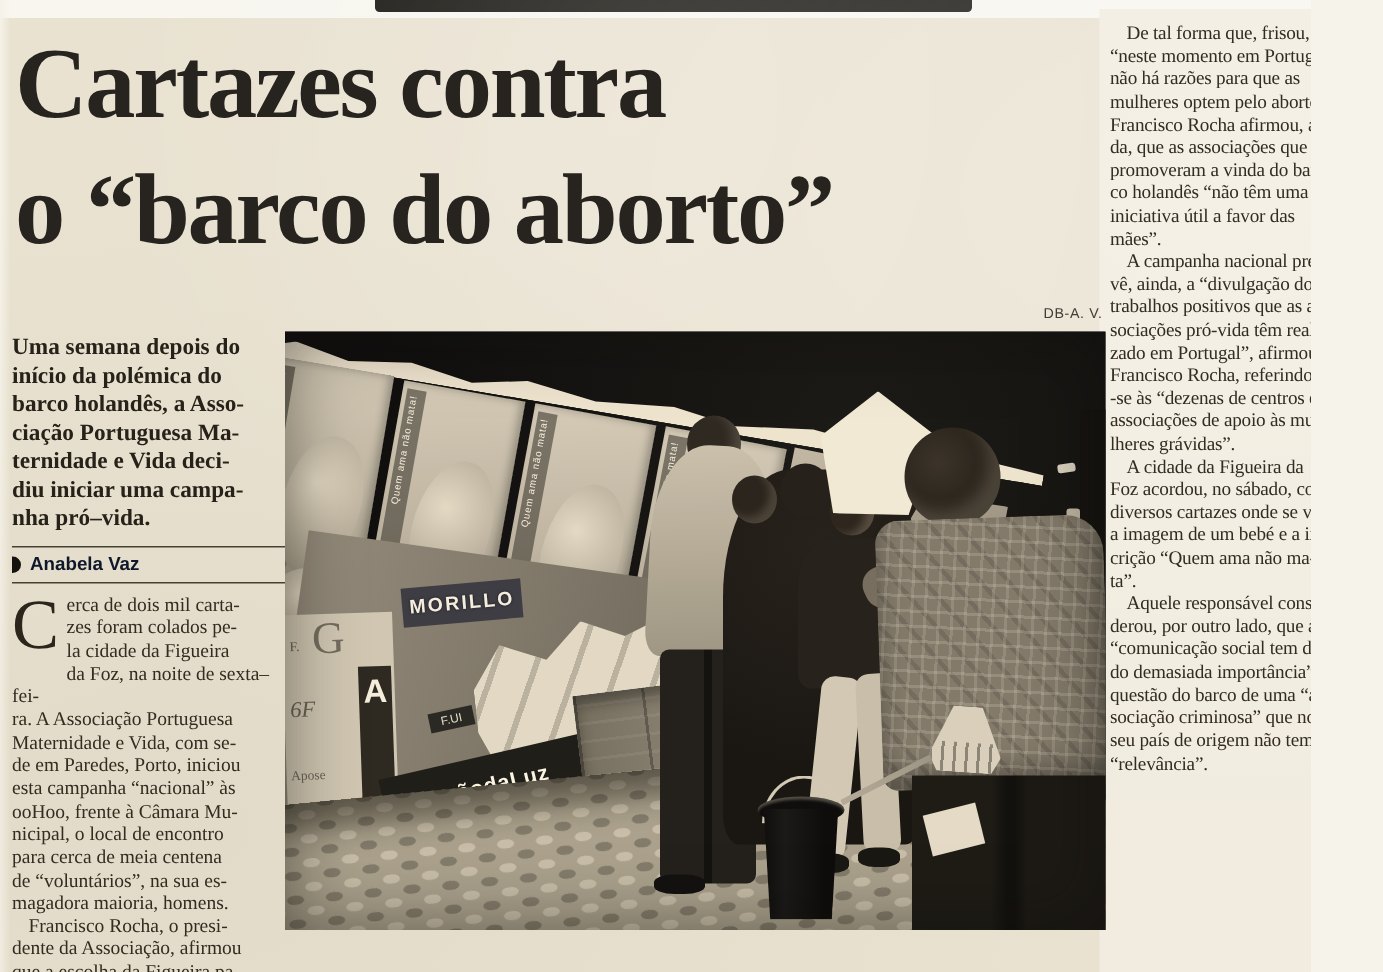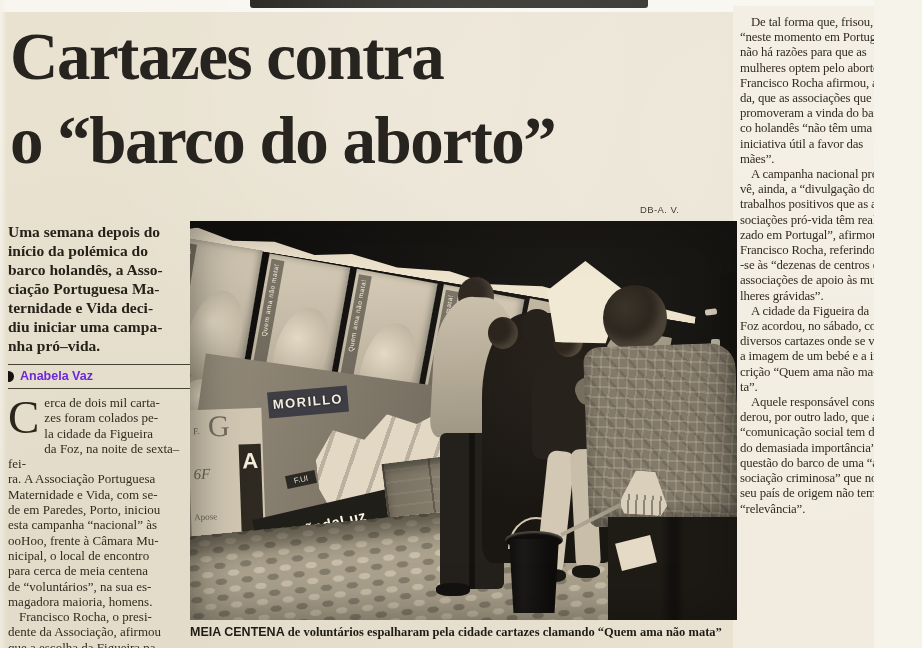--- a/index.html
+++ b/index.html
@@ -24,29 +24,29 @@
   .ghost-a{left:305px;top:272px;width:262px;height:36px;}
   .ghost-b{left:298px;top:322px;width:295px;height:38px;}
   .ghost-c{left:315px;top:372px;width:262px;height:34px;}
   .ghost-d{left:330px;top:418px;width:215px;height:28px;}
 
   
   .left-col{left:8px;top:222px;width:183px;}
   .lede{margin:0;font-size:15.5px;line-height:19px;font-weight:700;color:#262219;white-space:pre-line;}
   .byline{margin-top:9px;border-top:1.5px solid #464135;border-bottom:1.5px solid #464135;
     padding:4px 0 5px;display:flex;align-items:center;gap:6px;
-    font-family:"Liberation Sans", sans-serif;font-size:12.5px;font-weight:700;color:#6d28d9;}
+    font-family:"Liberation Sans", sans-serif;font-size:12.5px;font-weight:700;color:#0f172a;}
   .byline-marker{width:6px;height:11px;background:#15130f;border-radius:0 6px 6px 0;}
   .bodytext{font-size:13px;line-height:15.3px;color:#322c21;white-space:pre-line;margin:0;}
   .para1{margin-top:6px;}
   .dropcap{float:left;font-size:47px;line-height:40px;height:44px;padding:2px 5px 0 0;color:#2b261c;}
   .para2{text-indent:11px;}
 
   
-  .photo-credit{left:640px;top:204px;width:95px;
+  .photo-credit{left:640px;top:204px;width:95px;text-align:right;
     font-family:"Liberation Sans", sans-serif;font-size:9.5px;letter-spacing:.4px;color:#403d35;}
   .caption{left:190px;top:625px;width:556px;font-size:12.5px;color:#1f1c16;}
   .caption b{font-family:"Liberation Sans", sans-serif;font-weight:700;}
   .caption span{font-weight:600;}
 
   
   .photo{left:190px;top:221px;width:547px;height:399px;background:#0b0a08;overflow:hidden;
     filter:sepia(.15) contrast(.94) brightness(1.03);}
   .photo *{position:absolute;}
   .sky{left:0;top:0;width:547px;height:399px;
@@ -327,21 +327,20 @@
 
     <div class="stick"></div>
     <div class="funnel"></div>
     <div class="bucket-handle"></div>
     <div class="bucket-rim"></div>
     <div class="bucket"></div>
 
     <div class="photo-vignette"></div>
   </figure>
 
-  <div class="abs caption"><b>MEIA CENTENA</b><span> de voluntários espalharam pela cidade cartazes clamando “Quem ama não mata”</span></div>
 
   <section class="abs right-col">
     <p class="ind">De tal forma que, frisou,
 “neste momento em Portugal
 não há razões para que as
 mulheres optem pelo aborto”.
 Francisco Rocha afirmou, ain-
 da, que as associações que
 promoveram a vinda do bar-
 co holandês “não têm uma

